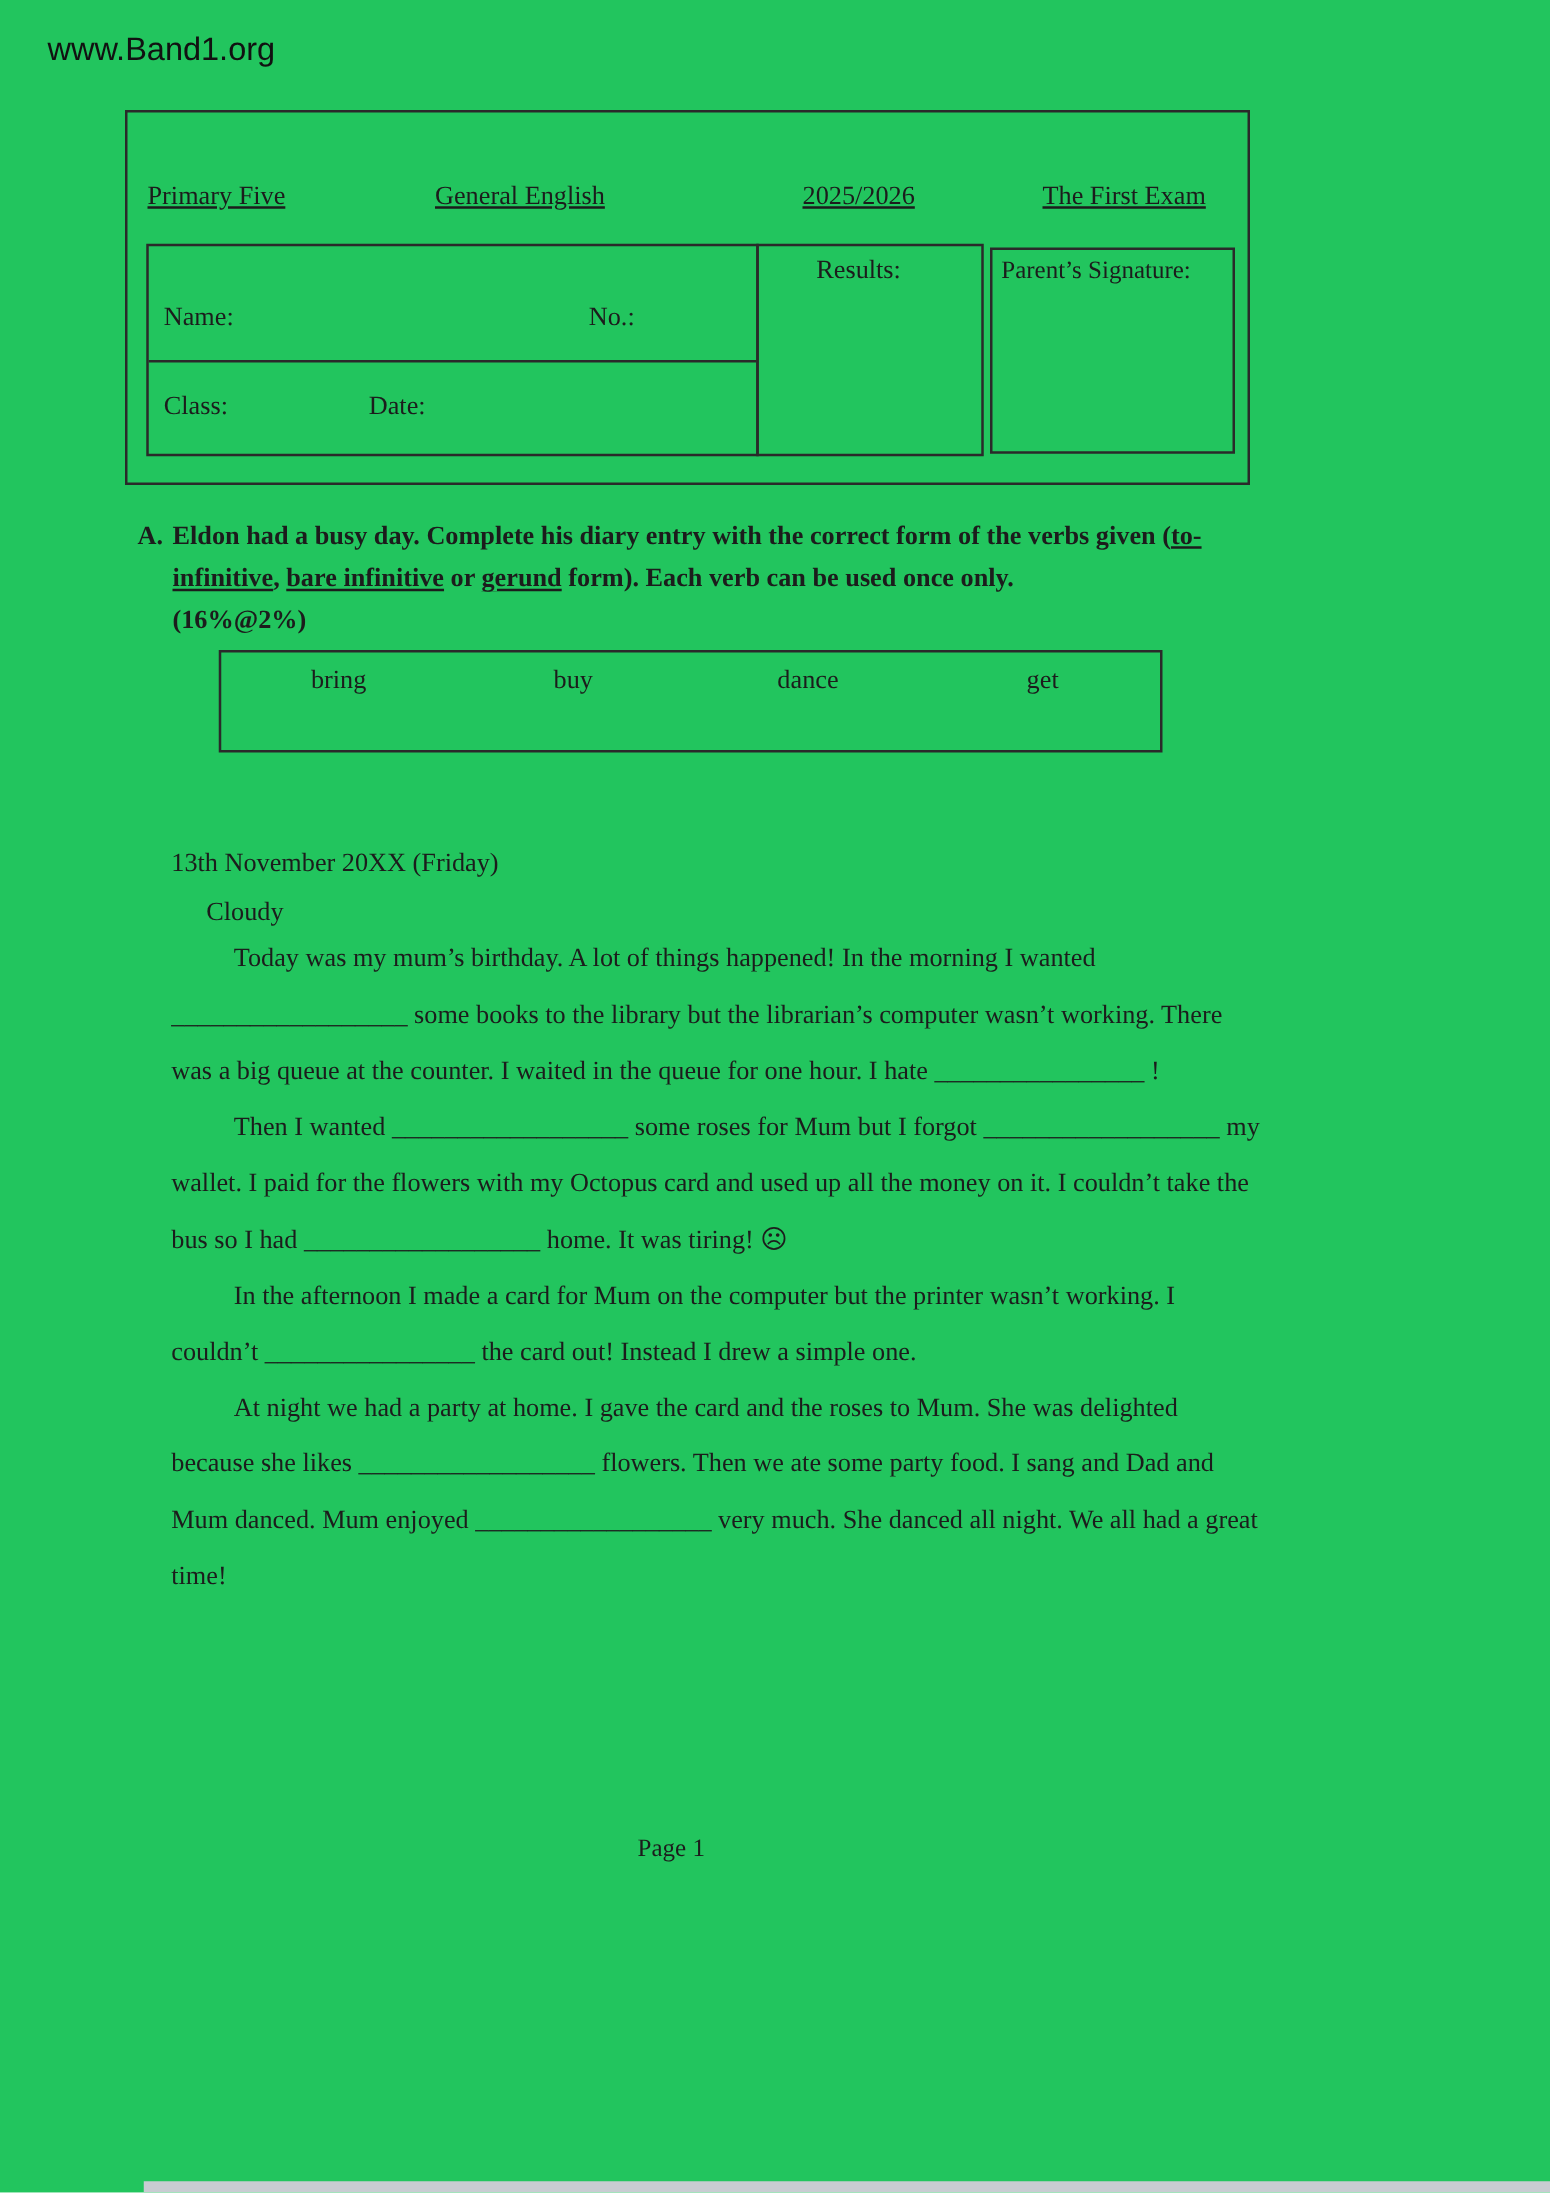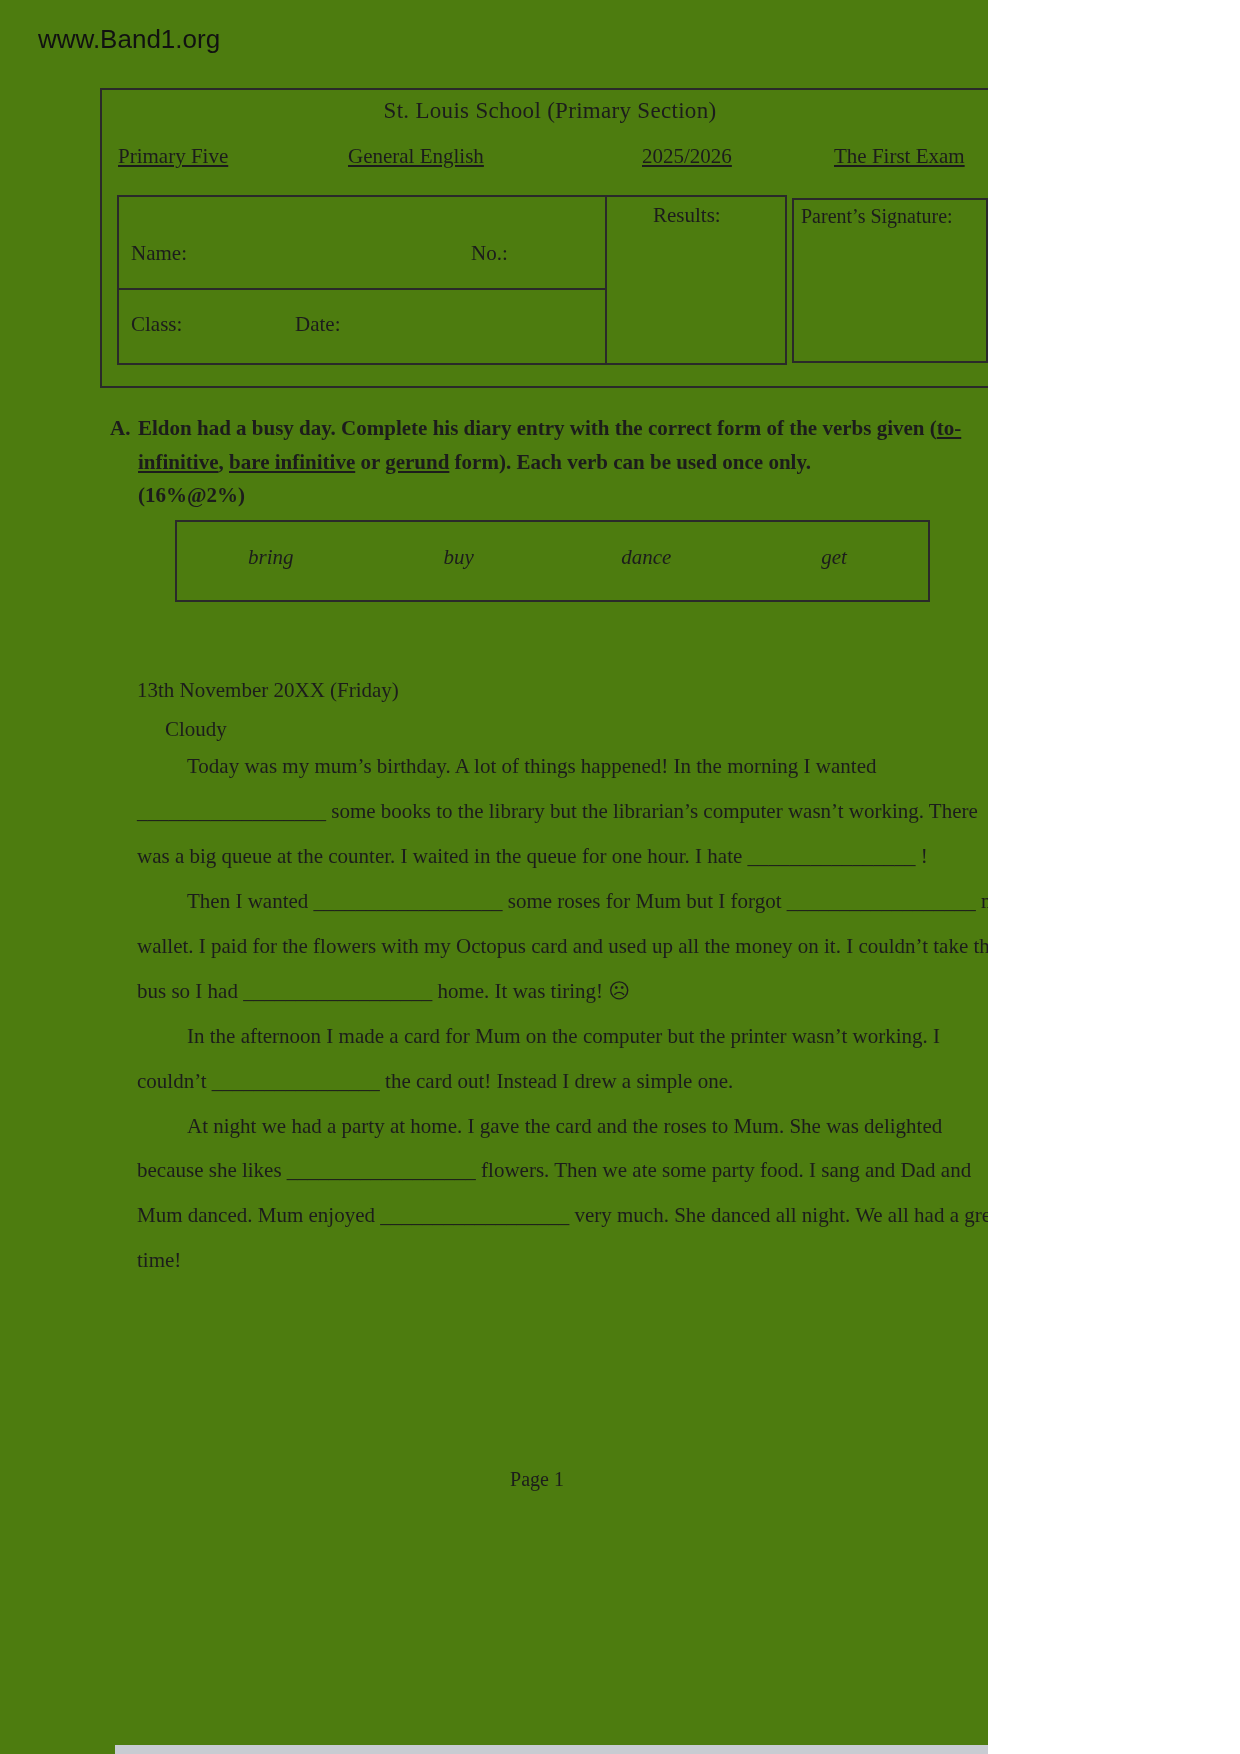--- a/index.html
+++ b/index.html
@@ -1,19 +1,19 @@
 <!DOCTYPE html>
 <html><head>
 <meta charset="utf-8">
 <style>
   html,body { margin:0; padding:0; background:#ffffff; }
   .page {
     position:relative;
-    width:988px; height:1754px;
-    background:#4d7c0f;
+    width:1240px; height:1754px;
+    background:#22c55e;
     font-family:"Liberation Serif", serif;
     color:#1c1c1c;
     overflow:hidden;
   }
   .watermark {
     position:absolute; left:38px; top:24px;
     font-family:"Liberation Sans", sans-serif;
     font-size:26px; color:#111;
   }
   
@@ -76,21 +76,21 @@
   .word-box {
     position:absolute; left:175px; top:520px;
     width:755px; height:82px;
     border:2px solid #2a2a2a; box-sizing:border-box;
     font-size:21px;
   }
   .word-row {
     display:grid; grid-template-columns:1fr 1fr 1fr 1fr;
     height:38px; align-items:center; text-align:center;
   }
-  .word-row:first-child { margin-top:16px;font-style:italic; }
+  .word-row:first-child { margin-top:2px; }
   
   .diary {
     position:absolute; left:137px; top:678px; width:872px;
     font-size:21px;
   }
   .diary-date { margin-bottom:14px; }
   .diary-weather { margin-left:28px; margin-bottom:2px; }
   .diary p { margin:0; text-indent:50px; line-height:2.14; }
   
   .page-footer {
@@ -103,21 +103,20 @@
   }
 </style>
 </head>
 <body>
 
 <div class="page">
 
   <div class="watermark">www.Band1.org</div>
 
   <div class="header-box">
-    <div class="school-title">St. Louis School (Primary Section)</div>
     <div class="subheader">
       <span class="sh-grade">Primary Five</span>
       <span class="sh-subject">General English</span>
       <span class="sh-year">2025/2026</span>
       <span class="sh-exam">The First Exam</span>
     </div>
     <div class="info-left">
       <div class="info-row1">
         <span class="lbl-name">Name:</span>
         <span class="lbl-no">No.:</span>

